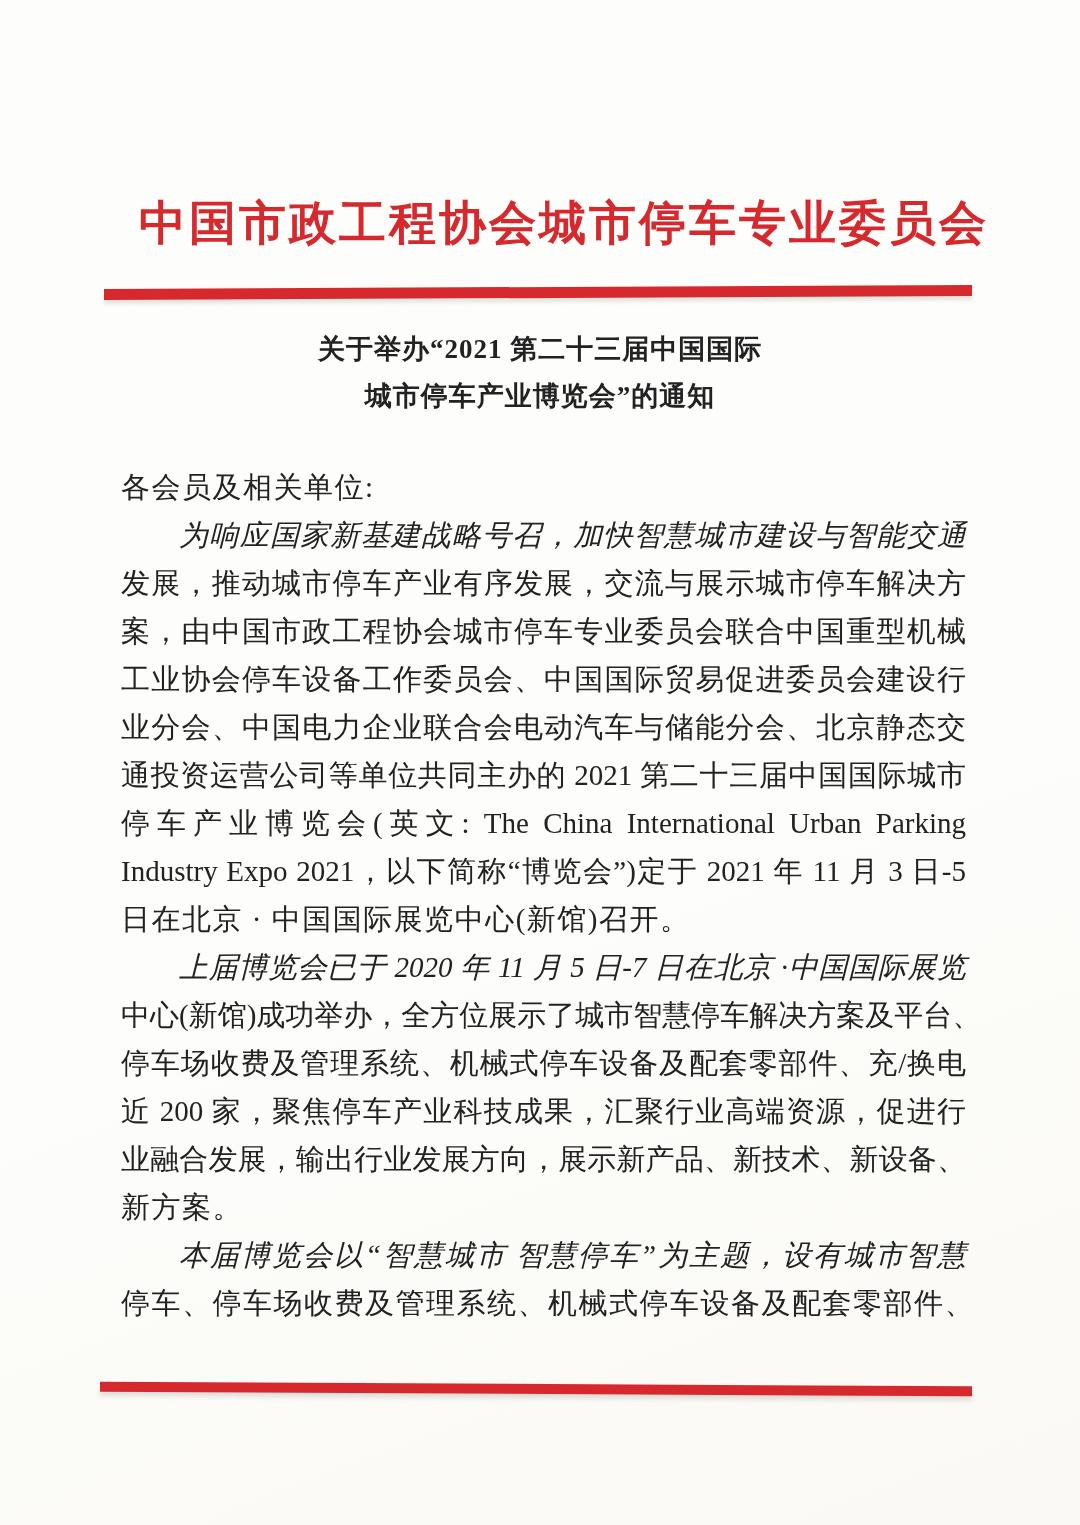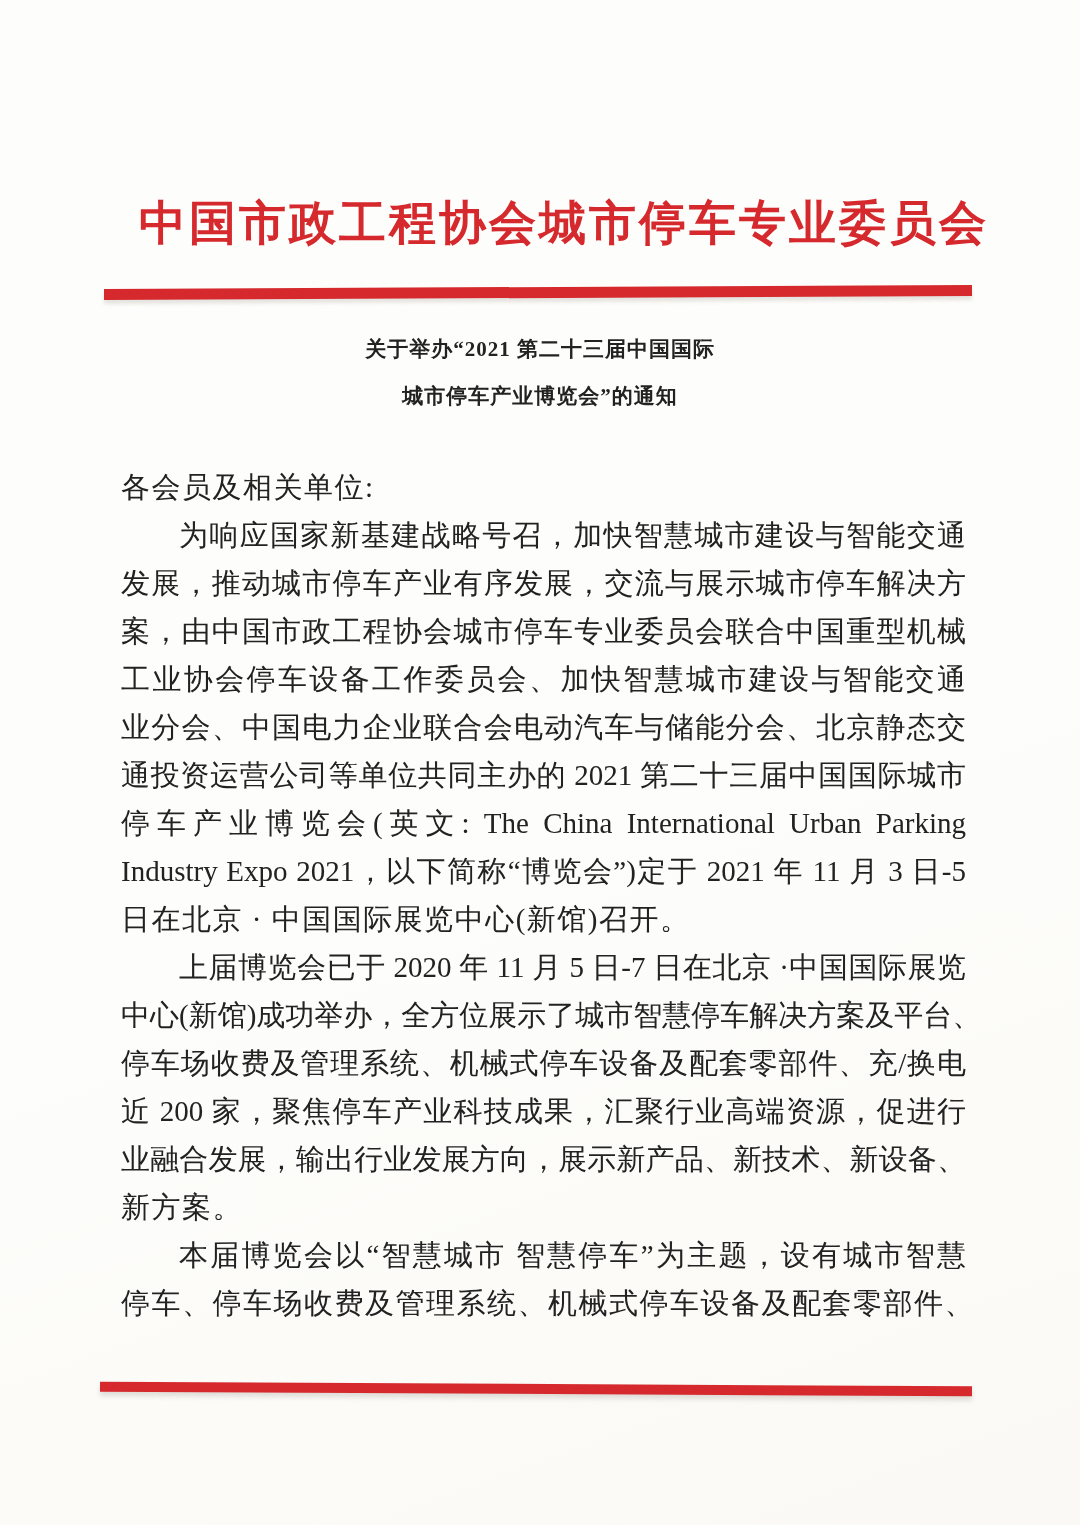--- a/index.html
+++ b/index.html
@@ -47,40 +47,40 @@
     box-shadow: 0 4px 5px rgba(160,150,140,0.3);
   }
   .doc-title {
     position: absolute;
     top: 326px;
     left: 0;
     width: 100%;
     text-align: center;
     color: var(--ink, #222222);
     font-weight: bold;
-    font-size: 21px;
+    font-size: 27px;
     line-height: 47px;
     letter-spacing: 1px;
   }
   .body-block {
     position: absolute;
     top: 463px;
     left: 121px;
     width: 845px;
     color: var(--ink, #222222);
     font-size: 29px;
   }
   .line {
     height: 48px;
     line-height: 48px;
     text-align: justify;
     text-align-last: justify;
     white-space: nowrap;
   }
-  .line.indent { padding-left: 58px; }
+  .line.indent { padding-left: 58px; font-style: italic; }
   .line.no-stretch {
     text-align: left;
     text-align-last: left;
     letter-spacing: 1.5px;
   }
 </style>
 </head>
 <body>
 
 <div class="page">
@@ -95,21 +95,21 @@
   </div>
 
   <div class="body-block">
 
     <div class="line no-stretch">各会员及相关单位:</div>
 
     <div>
       <div class="line indent">为响应国家新基建战略号召，加快智慧城市建设与智能交通</div>
       <div class="line">发展，推动城市停车产业有序发展，交流与展示城市停车解决方</div>
       <div class="line">案，由中国市政工程协会城市停车专业委员会联合中国重型机械</div>
-      <div class="line">工业协会停车设备工作委员会、加快智慧城市建设与智能交通</div>
+      <div class="line">工业协会停车设备工作委员会、中国国际贸易促进委员会建设行</div>
       <div class="line">业分会、中国电力企业联合会电动汽车与储能分会、北京静态交</div>
       <div class="line">通投资运营公司等单位共同主办的 2021 第二十三届中国国际城市</div>
       <div class="line">停车产业博览会(英文: The China International Urban Parking</div>
       <div class="line">Industry Expo 2021，以下简称“博览会”)定于 2021 年 11 月 3 日-5</div>
       <div class="line no-stretch">日在北京 · 中国国际展览中心(新馆)召开。</div>
     </div>
 
     <div>
       <div class="line indent">上届博览会已于 2020 年 11 月 5 日-7 日在北京 ·中国国际展览</div>
       <div class="line">中心(新馆)成功举办，全方位展示了城市智慧停车解决方案及平台、</div>

